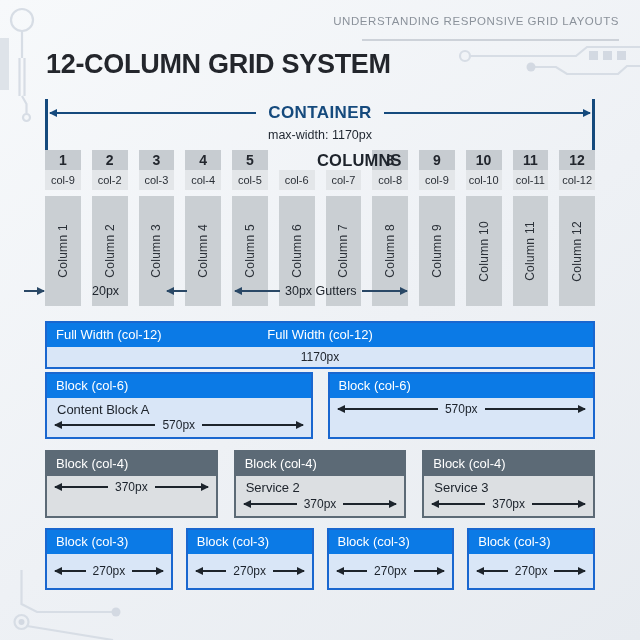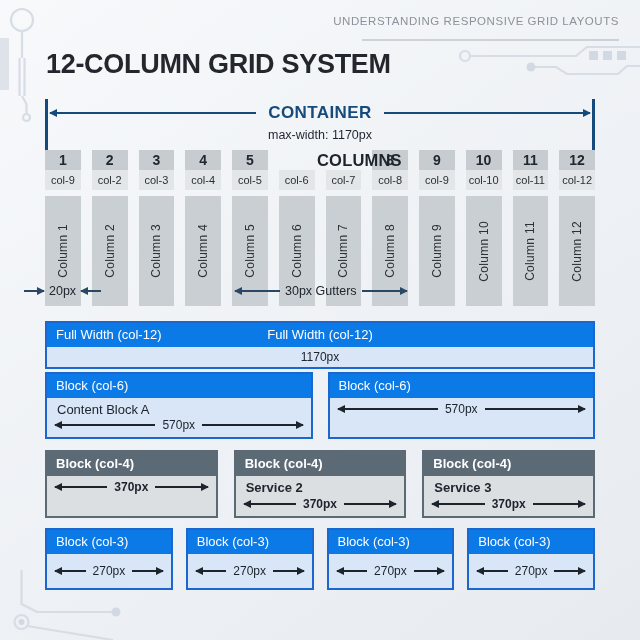--- a/index.html
+++ b/index.html
@@ -51,29 +51,29 @@
   .coltag{height:20px; background:var(--tag-gray); display:flex; align-items:center; justify-content:center;
     font-size:11px; color:#2a2f36;}
   .colbar{margin-top:6px; height:110px; background:var(--col-gray);
     display:flex; align-items:center; justify-content:center;}
   .vtext{writing-mode:vertical-rl; transform:rotate(180deg); font-size:12px; color:#2b3138; letter-spacing:.3px; white-space:nowrap;}
   .columns-heading{position:absolute; top:151px; left:269px; width:100px; text-align:center;
     font-size:16.5px; font-weight:800; color:#1e242c; letter-spacing:.2px;padding-left:48px;}
 
   
   .annot{position:absolute; display:flex; align-items:center; color:var(--annot); height:16px;}
-  .pad-annot{top:283px; left:24px; width:80px;}
+  .pad-annot{top:283px; left:24px; width:80px;gap:43px;}
   .gut-annot{top:283px; left:235px; width:168px;}
   .albl{padding:0 5px; font-size:12.5px; color:#20262e; white-space:nowrap;}
 
   
   .row{position:absolute; left:45px; width:550px; display:grid;}
   .row-full{top:321px; height:48px; grid-template-columns:1fr;}
   .row-col6{top:372px; height:67px; grid-template-columns:1fr 1fr; column-gap:15px;}
-  .row-col4{top:450px; height:68px; grid-template-columns:repeat(3,1fr); column-gap:16px;font-weight:bold;}
+  .row-col4{top:450px; height:68px; grid-template-columns:repeat(3,1fr); column-gap:16px;}
   .row-col3{top:528px; height:62px; grid-template-columns:repeat(4,1fr); column-gap:13px;}
 
   .blk{border:2px solid var(--blue-border); background:var(--blue-light); display:flex; flex-direction:column;}
   .blk.slate{border-color:var(--slate); background:var(--slate-light);}
   .blk-head{background:var(--blue); color:#fff; font-size:13px; padding:4px 9px 5px; position:relative; white-space:nowrap;}
   .blk.slate .blk-head{background:var(--slate);}
   .center-abs{position:absolute; left:0; right:0; text-align:center;}
   .blk-body{flex:1; display:flex; flex-direction:column; justify-content:space-between; padding:4px 6px 5px;}
   .blk-body.center-only{flex-direction:row; align-items:center; justify-content:center; font-size:12px; color:var(--ink); padding:0 6px;}
   .content-lbl{padding:0 4px; font-size:13px; color:var(--ink);}

